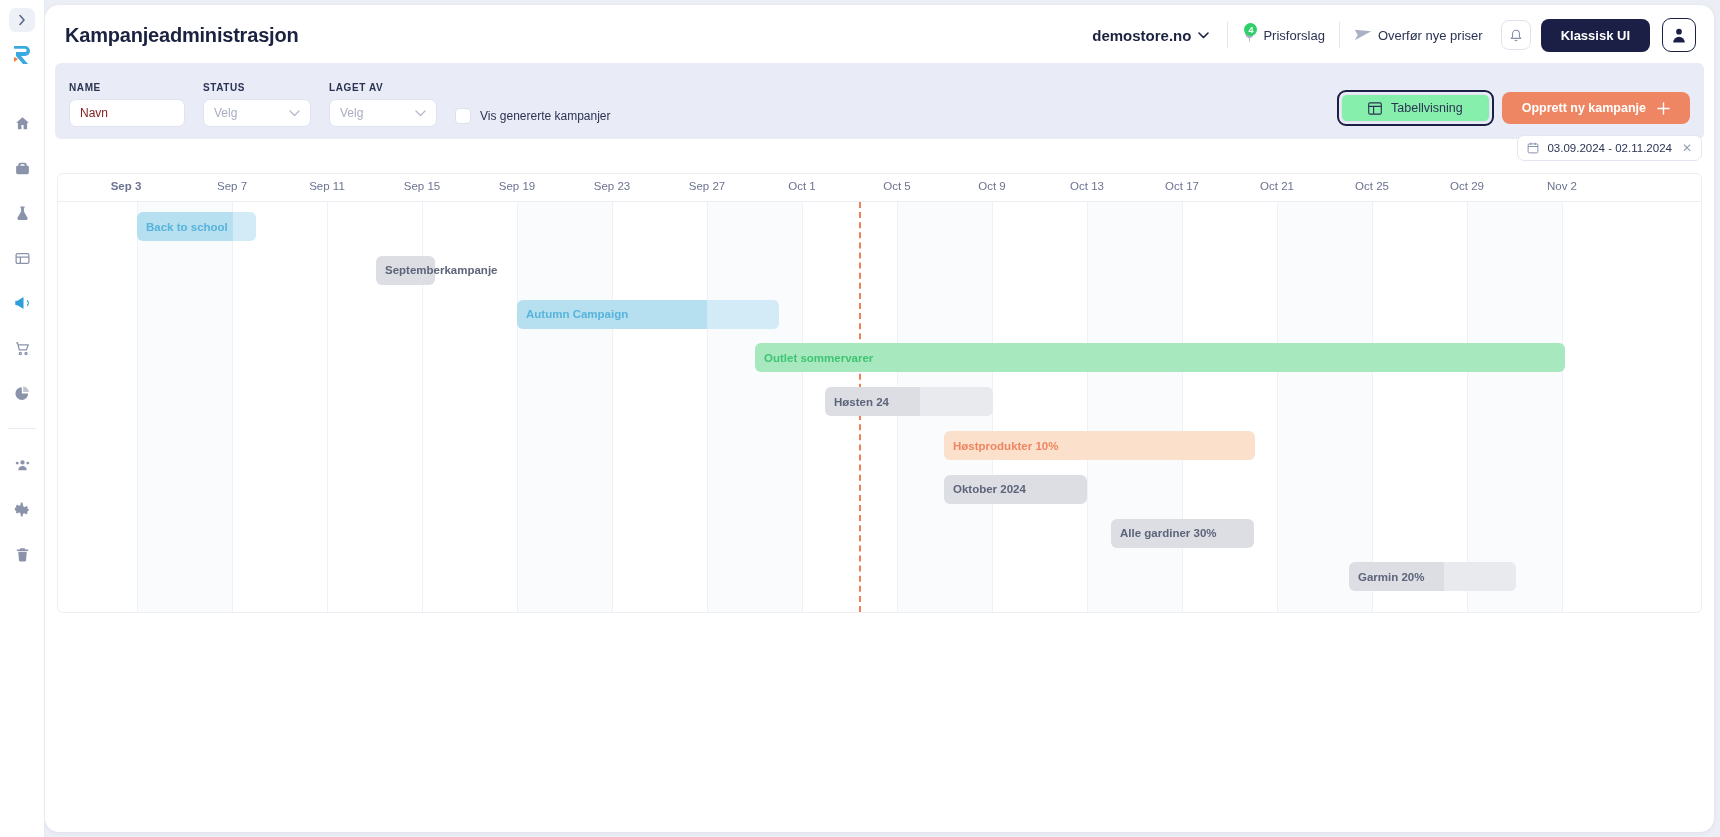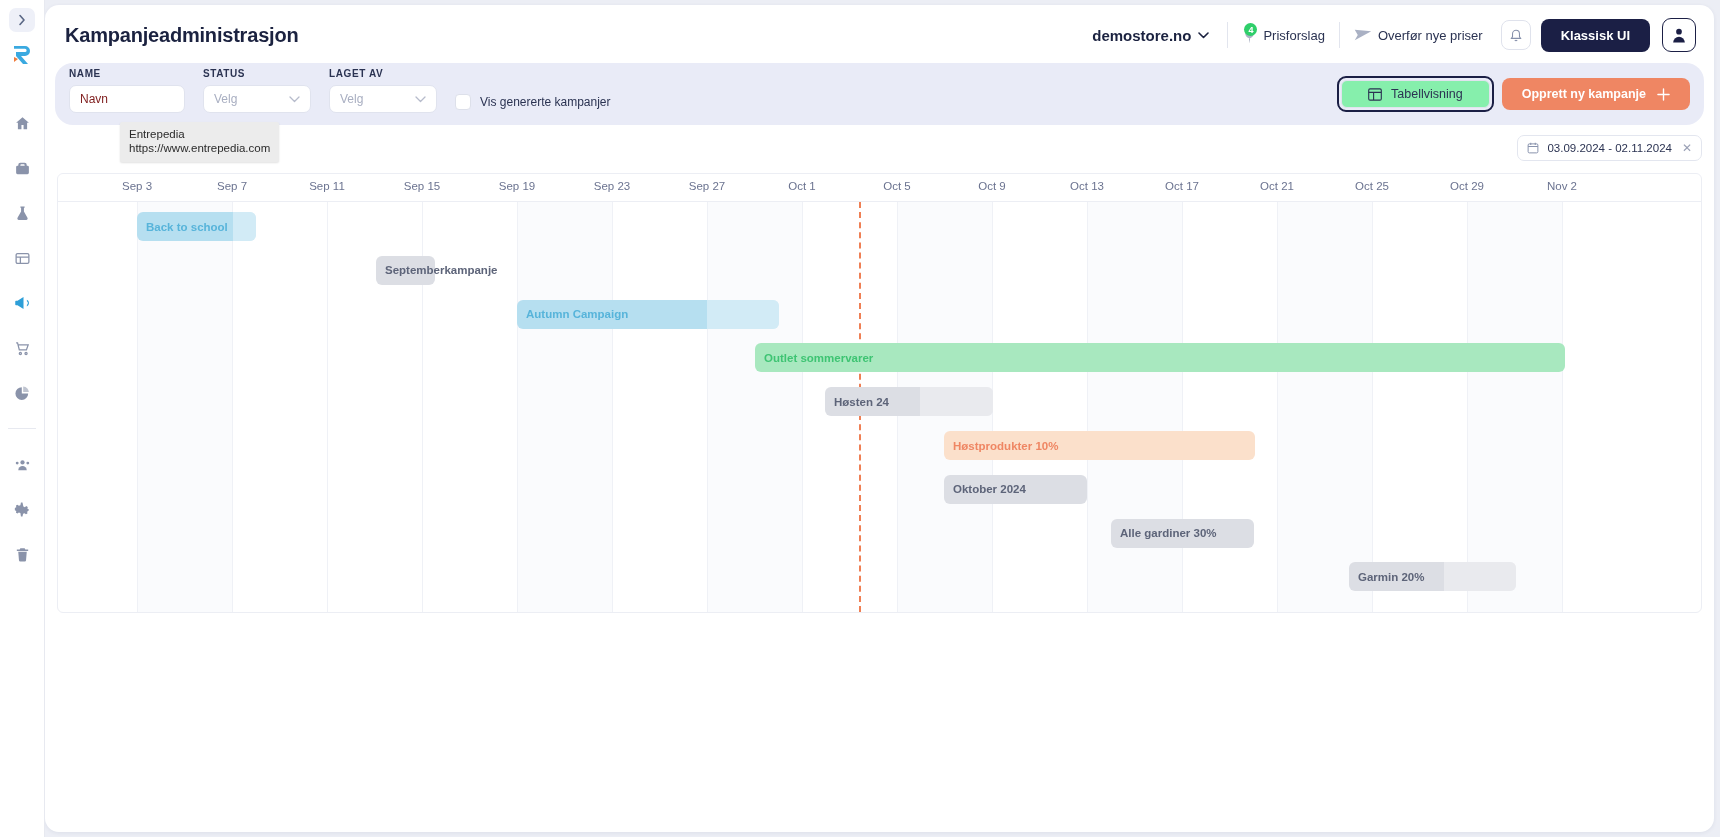--- a/index.html
+++ b/index.html
@@ -88,22 +88,22 @@
     white-space: nowrap;
   }
   .avatar-btn {
     width: 34px; height: 34px; border: 1.5px solid #1b1f45; border-radius: 9px;
     margin-left: 12px; display: flex; align-items: center; justify-content: center;
     cursor: pointer; background: #fff;
   }
 
   
   .filters {
-    position: absolute; left: 10px; right: 10px; top: 58px; height: 62px;
-    background: #e9ebf7; border-radius: 18px;
+    position: absolute; left: 10px; right: 10px; top: 58px; height: 76px;
+    background: #e9ebf7; border-radius: 6px;
     display: flex; align-items: flex-end; padding: 0 14px 12px 14px;
   }
   .fgroup { display: flex; flex-direction: column; margin-right: 18px; }
   .flabel {
     font-size: 10px; font-weight: bold; color: #2b3352;
     letter-spacing: .6px; margin-bottom: 6px;
   }
   .finput {
     width: 116px; height: 28px; background: #fff; border: 1px solid #e0e3ee;
     border-radius: 7px; font-size: 12px; color: #7f1d1d; padding: 0 10px;
@@ -365,39 +365,35 @@
         </div>
         <button class="create-btn">
           <span>Opprett ny kampanje</span>
           <svg width="13" height="13" viewBox="0 0 14 14">
             <path d="M7 1v12M1 7h12" stroke="#fff" stroke-width="1.5" stroke-linecap="round"></path>
           </svg>
         </button>
       </div>
     </div>
 
-    <div class="linkpop">
-      <div>Entrepedia</div>
-      <div>https://www.entrepedia.com</div>
-    </div>
 
     <div class="daterow">
       <div class="daterange">
         <svg width="12" height="12" viewBox="0 0 16 16" fill="none" stroke="#8690ab" stroke-width="1.3">
           <rect x="1.5" y="2.5" width="13" height="12" rx="1.6"></rect>
             <path d="M1.5 6h13M5 1v3M11 1v3"></path>
         </svg>
         <span>03.09.2024 - 02.11.2024</span>
         <span class="dr-x">✕</span>
       </div>
     </div>
 
     <div class="gantt">
       <div class="axis">
-          <div class="tick" style="left: 79px;">Sep 3</div>
+          <div class="tick" style="left: 68px; font-weight: bold;">Sep 3</div>
           <div class="tick" style="left: 174px;">Sep 7</div>
           <div class="tick" style="left: 269px;">Sep 11</div>
           <div class="tick" style="left: 364px;">Sep 15</div>
           <div class="tick" style="left: 459px;">Sep 19</div>
           <div class="tick" style="left: 554px;">Sep 23</div>
           <div class="tick" style="left: 649px;">Sep 27</div>
           <div class="tick" style="left: 744px;">Oct 1</div>
           <div class="tick" style="left: 839px;">Oct 5</div>
           <div class="tick" style="left: 934px;">Oct 9</div>
           <div class="tick" style="left: 1029px;">Oct 13</div>

